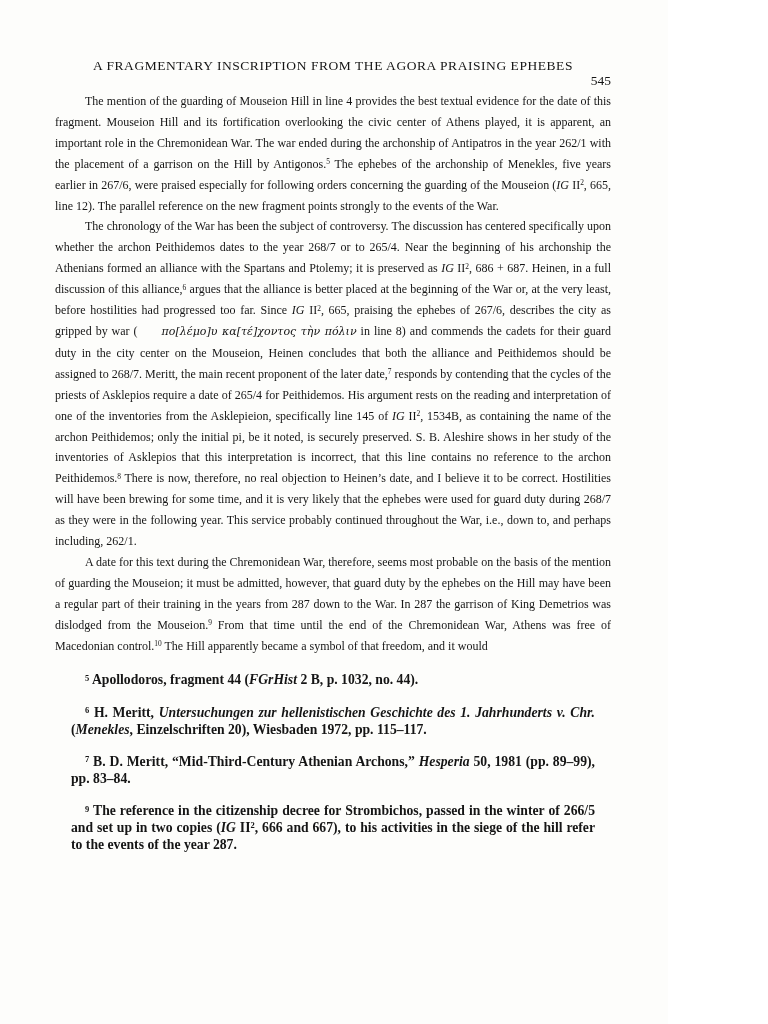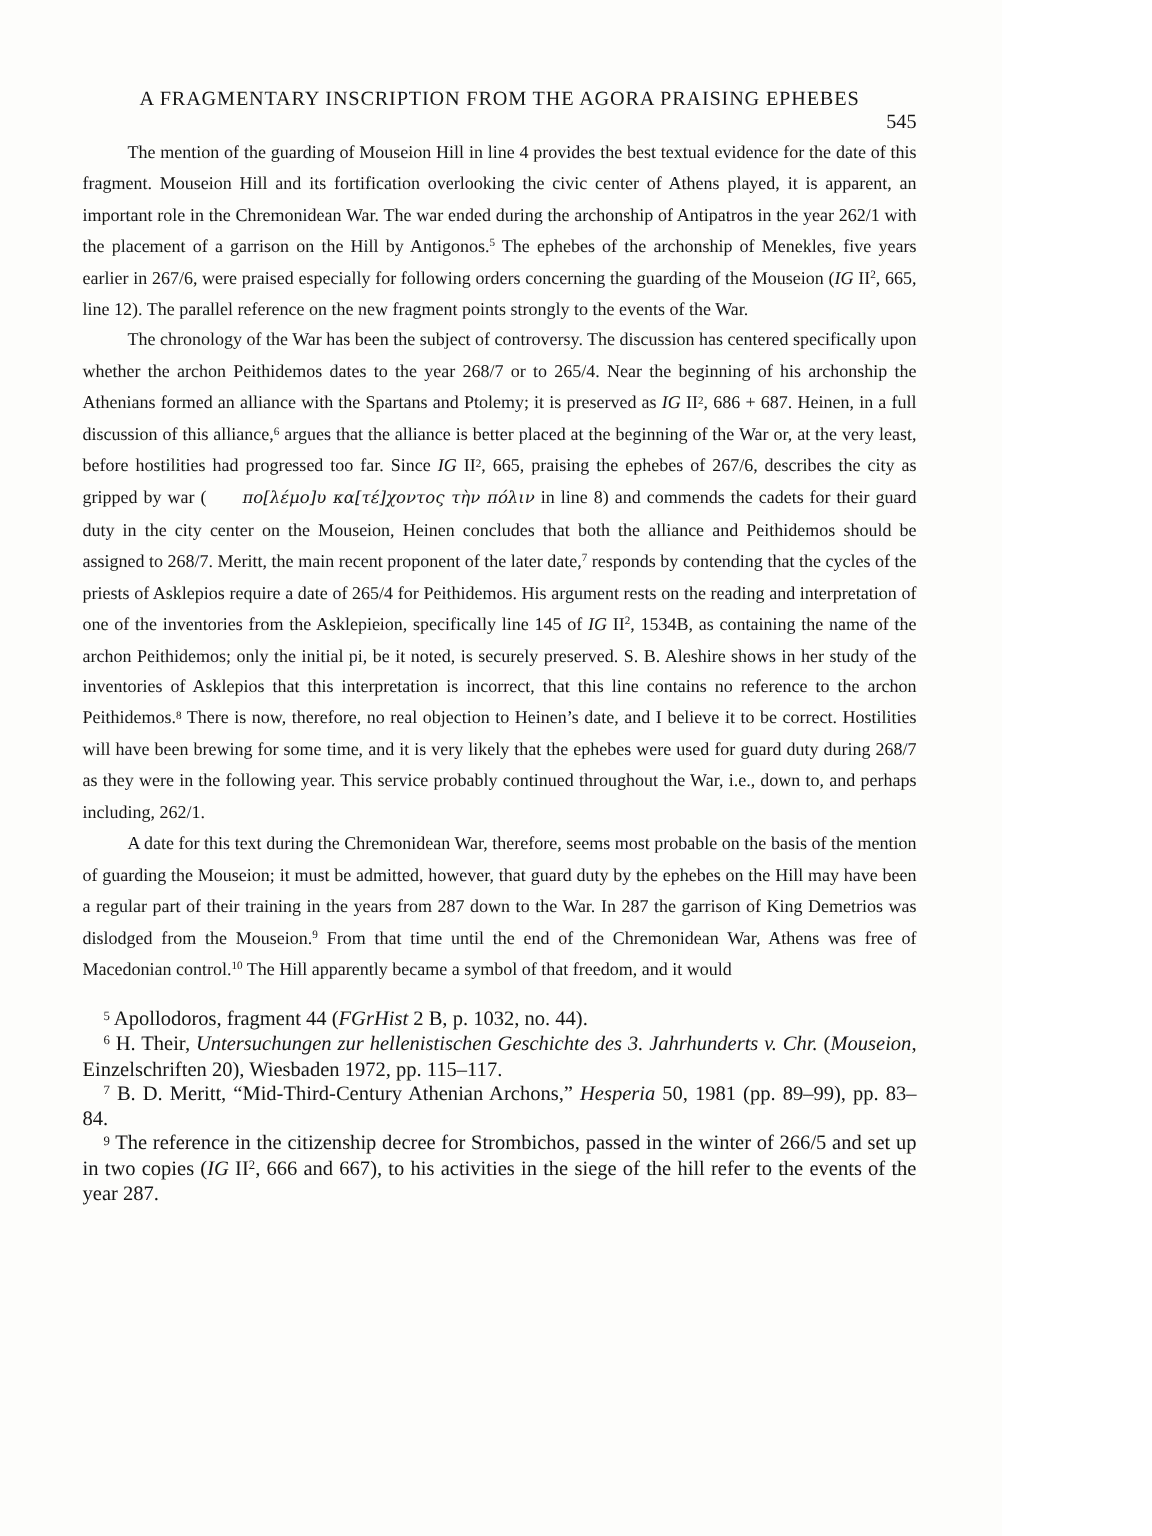--- a/index.html
+++ b/index.html
@@ -48,36 +48,36 @@
     vertical-align: baseline;
     position: relative;
     top: -0.45em;
   }
   .footnotes {
     margin-top: 15px;
     font-size: 13.7px;
     line-height: 16.6px;
     text-align: justify;
   }
-  .footnote { margin: 0; text-indent: 14px; }
+  .footnote { margin: 16px; text-indent: 14px; font-weight: bold; }
 </style>
 </head>
 <body>
 
 <div class="page">
   <header class="running-head">
     <span class="head-title">A FRAGMENTARY INSCRIPTION FROM THE AGORA PRAISING EPHEBES</span>
     <span class="folio">545</span>
   </header>
 
   <main class="body-text">
       <p class="para"><span class="run-n">The mention of the guarding of Mouseion Hill in line 4 provides the best textual evidence for the date of this fragment. Mouseion Hill and its fortification overlooking the civic center of Athens played, it is apparent, an important role in the Chremonidean War. The war ended during the archonship of Antipatros in the year 262/1 with the placement of a garrison on the Hill by Antigonos.</span><sup class="run-sup">5</sup><span class="run-n"> The ephebes of the archonship of Menekles, five years earlier in 267/6, were praised especially for following orders concerning the guarding of the Mouseion (</span><span class="run-i">IG</span><span class="run-n"> II</span><sup class="run-sup">2</sup><span class="run-n">, 665, line 12). The parallel reference on the new fragment points strongly to the events of the War.</span></p>
       <p class="para"><span class="run-n">The chronology of the War has been the subject of controversy. The discussion has centered specifically upon whether the archon Peithidemos dates to the year 268/7 or to 265/4. Near the beginning of his archonship the Athenians formed an alliance with the Spartans and Ptolemy; it is preserved as </span><span class="run-i">IG</span><span class="run-n"> II</span><sup class="run-sup">2</sup><span class="run-n">, 686 + 687. Heinen, in a full discussion of this alliance,</span><sup class="run-sup">6</sup><span class="run-n"> argues that the alliance is better placed at the beginning of the War or, at the very least, before hostilities had progressed too far. Since </span><span class="run-i">IG</span><span class="run-n"> II</span><sup class="run-sup">2</sup><span class="run-n">, 665, praising the ephebes of 267/6, describes the city as gripped by war (</span><span class="run-g">πο[λέμο]υ κα[τέ]χοντος τὴν πόλιν</span><span class="run-n"> in line 8) and commends the cadets for their guard duty in the city center on the Mouseion, Heinen concludes that both the alliance and Peithidemos should be assigned to 268/7. Meritt, the main recent proponent of the later date,</span><sup class="run-sup">7</sup><span class="run-n"> responds by contending that the cycles of the priests of Asklepios require a date of 265/4 for Peithidemos. His argument rests on the reading and interpretation of one of the inventories from the Asklepieion, specifically line 145 of </span><span class="run-i">IG</span><span class="run-n"> II</span><sup class="run-sup">2</sup><span class="run-n">, 1534B, as containing the name of the archon Peithidemos; only the initial pi, be it noted, is securely preserved. S. B. Aleshire shows in her study of the inventories of Asklepios that this interpretation is incorrect, that this line contains no reference to the archon Peithidemos.</span><sup class="run-sup">8</sup><span class="run-n"> There is now, therefore, no real objection to Heinen’s date, and I believe it to be correct. Hostilities will have been brewing for some time, and it is very likely that the ephebes were used for guard duty during 268/7 as they were in the following year. This service probably continued throughout the War, i.e., down to, and perhaps including, 262/1.</span></p>
       <p class="para"><span class="run-n">A date for this text during the Chremonidean War, therefore, seems most probable on the basis of the mention of guarding the Mouseion; it must be admitted, however, that guard duty by the ephebes on the Hill may have been a regular part of their training in the years from 287 down to the War. In 287 the garrison of King Demetrios was dislodged from the Mouseion.</span><sup class="run-sup">9</sup><span class="run-n"> From that time until the end of the Chremonidean War, Athens was free of Macedonian control.</span><sup class="run-sup">10</sup><span class="run-n"> The Hill apparently became a symbol of that freedom, and it would</span></p>
     </main>
 
   <footer class="footnotes">
       <p class="footnote"><sup class="fn-marker">5</sup><span class="run-n"> Apollodoros, fragment 44 (</span><span class="run-i">FGrHist</span><span class="run-n"> 2 B, p. 1032, no. 44).</span></p>
-      <p class="footnote"><sup class="fn-marker">6</sup><span class="run-n"> H. Their, </span><span class="run-i">Untersuchungen zur hellenistischen Geschichte des 3. Jahrhunderts v. Chr.</span><span class="run-n"> (</span><span class="run-i">Mouseion</span><span class="run-n">, Einzelschriften 20), Wiesbaden 1972, pp. 115–117.</span></p>
+      <p class="footnote"><sup class="fn-marker">6</sup><span class="run-n"> H. Meritt, </span><span class="run-i">Untersuchungen zur hellenistischen Geschichte des 1. Jahrhunderts v. Chr.</span><span class="run-n"> (</span><span class="run-i">Menekles</span><span class="run-n">, Einzelschriften 20), Wiesbaden 1972, pp. 115–117.</span></p>
       <p class="footnote"><sup class="fn-marker">7</sup><span class="run-n"> B. D. Meritt, “Mid-Third-Century Athenian Archons,” </span><span class="run-i">Hesperia</span><span class="run-n"> 50, 1981 (pp. 89–99), pp. 83–84.</span></p>
       <p class="footnote"><sup class="fn-marker">9</sup><span class="run-n"> The reference in the citizenship decree for Strombichos, passed in the winter of 266/5 and set up in two copies (</span><span class="run-i">IG</span><span class="run-n"> II</span><sup class="run-sup">2</sup><span class="run-n">, 666 and 667), to his activities in the siege of the hill refer to the events of the year 287.</span></p>
     </footer>
 </div>
 
 </body></html>

